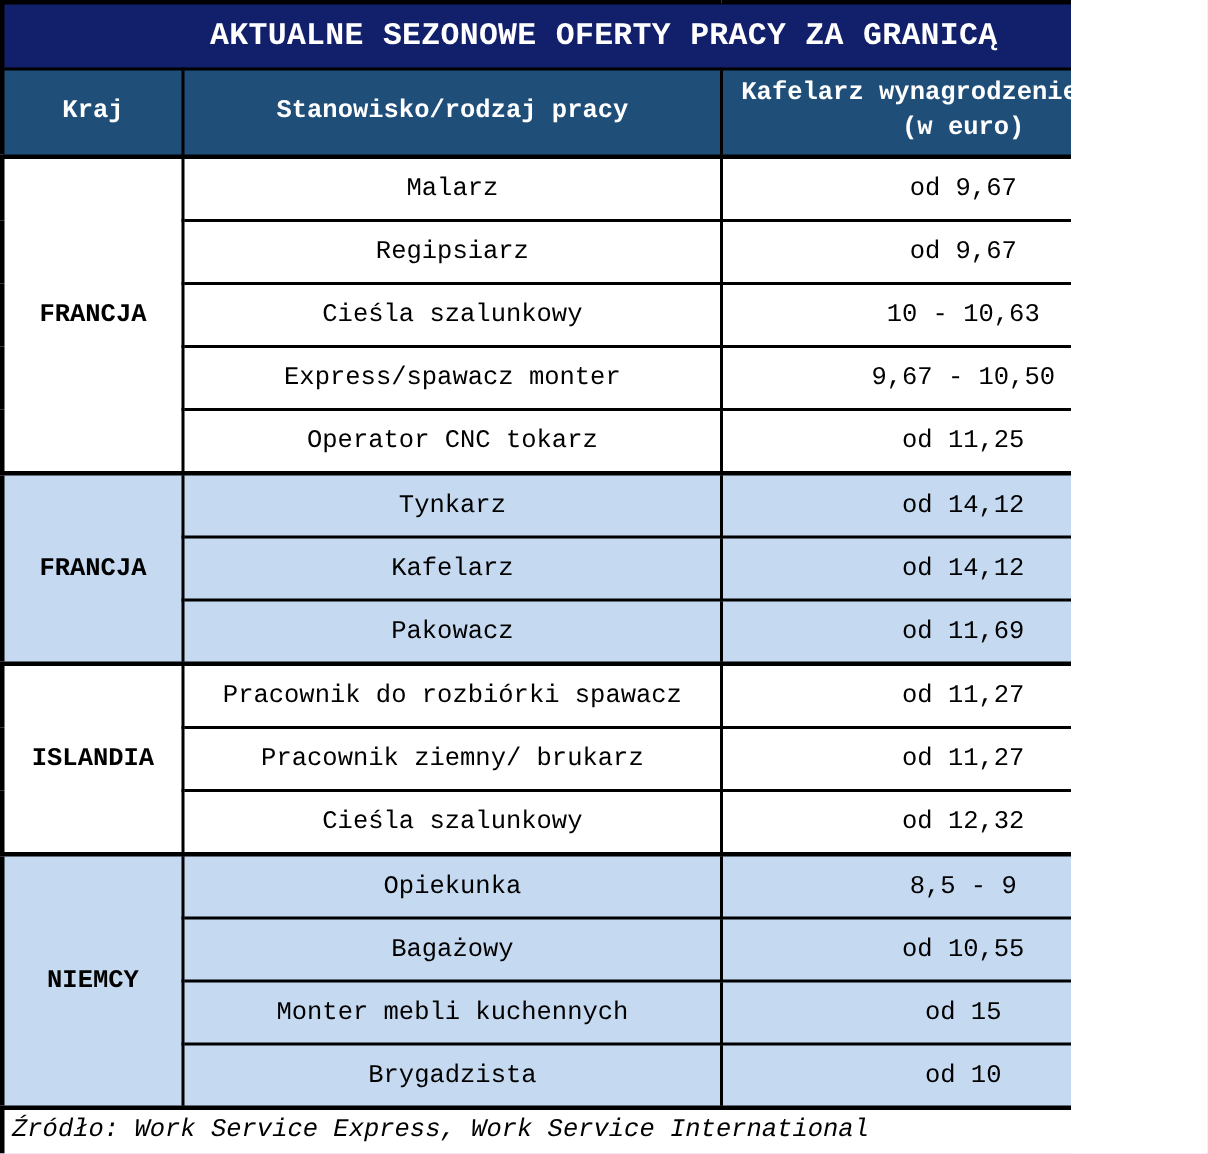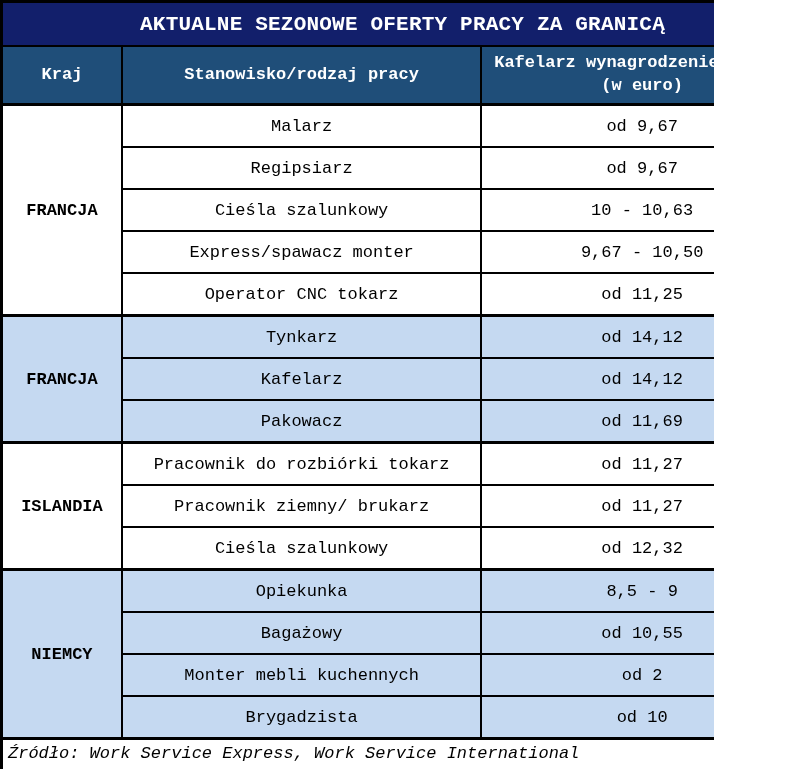--- a/index.html
+++ b/index.html
@@ -137,21 +137,21 @@
       </tr>
       <tr>
         <td>Pakowacz</td>
         <td>od 11,69</td>
       </tr>
     </tbody>
 
     <tbody class="group group-plain">
       <tr>
         <td rowspan="3" class="country">ISLANDIA</td>
-        <td>Pracownik do rozbiórki tokarz</td>
+        <td>Pracownik do rozbiórki spawacz</td>
         <td>od 11,27</td>
       </tr>
       <tr>
         <td>Pracownik ziemny/ brukarz</td>
         <td>od 11,27</td>
       </tr>
       <tr>
         <td>Cieśla szalunkowy</td>
         <td>od 12,32</td>
       </tr>
@@ -162,21 +162,21 @@
         <td rowspan="4" class="country">NIEMCY</td>
         <td>Opiekunka</td>
         <td>8,5 - 9</td>
       </tr>
       <tr>
         <td>Bagażowy</td>
         <td>od 10,55</td>
       </tr>
       <tr>
         <td>Monter mebli kuchennych</td>
-        <td>od 2</td>
+        <td>od 15</td>
       </tr>
       <tr>
         <td>Brygadzista</td>
         <td>od 10</td>
       </tr>
     </tbody>
 
     <tfoot>
       <tr>
         <td colspan="3">Źródło: Work Service Express, Work Service International</td>

